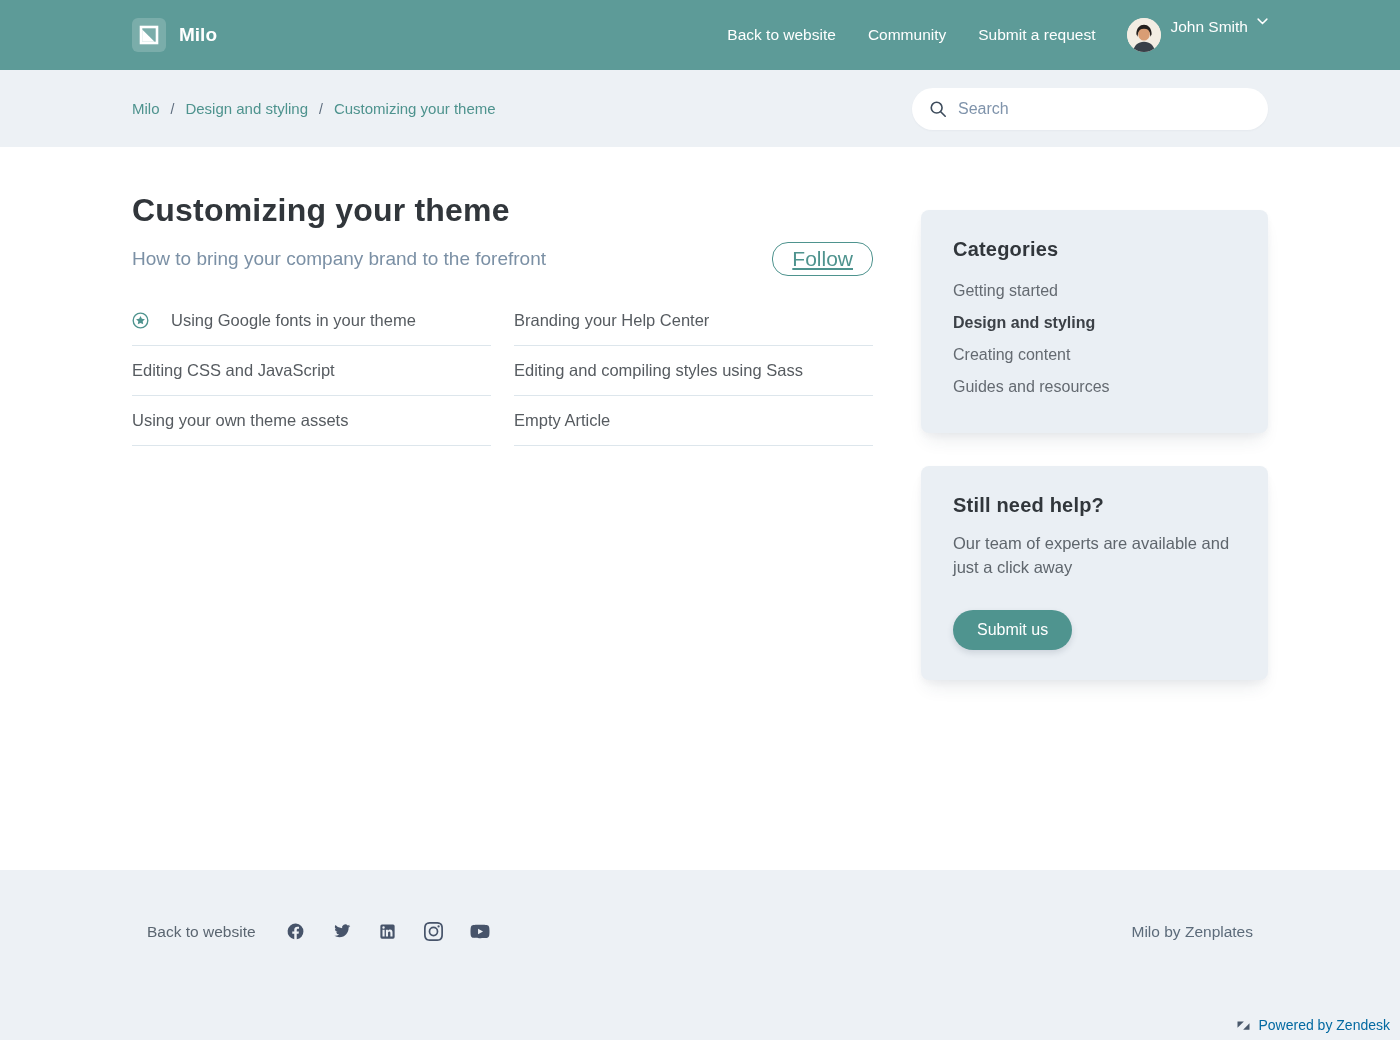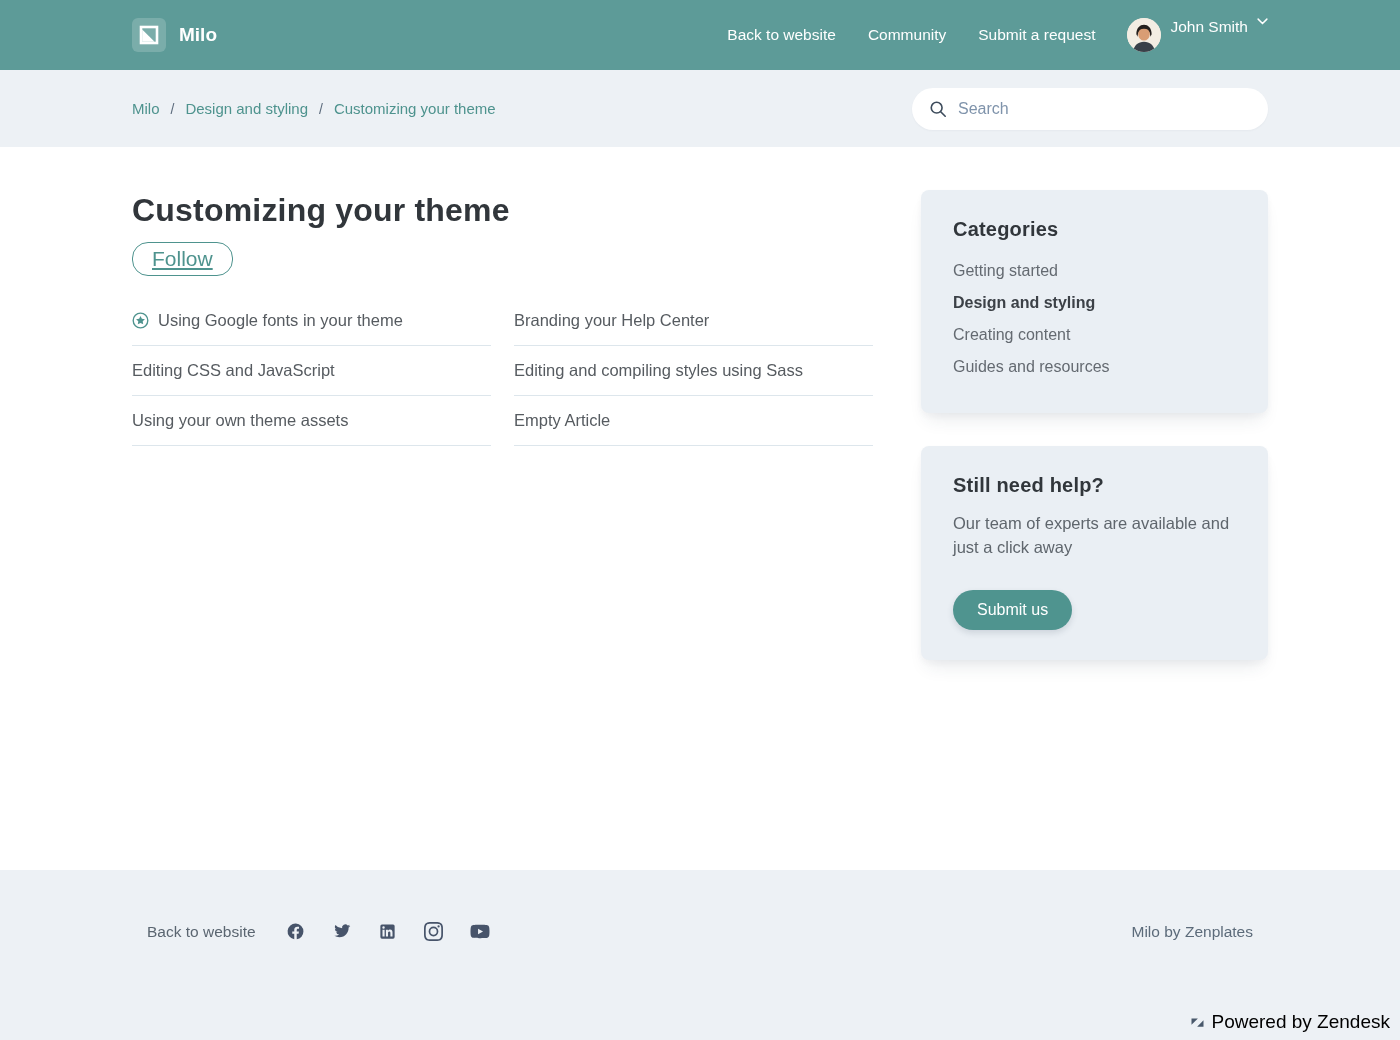--- a/index.html
+++ b/index.html
@@ -89,36 +89,37 @@
     cursor: pointer;
     text-decoration: underline;
   }
   .articles {
     display: grid;
     grid-template-columns: 1fr 1fr;
     column-gap: 23px;
     margin-top: 20px;
   }
   .article-item {
-    display: flex; align-items: center; gap: 9px;
+    display: flex; align-items: center; gap: 22px;
     padding: 13px 0 14px;
     border-bottom: 1px solid var(--divider);
     font-size: 16.5px; line-height: 22px;
     color: var(--text-body);
   }
   .article-item .star { flex: 0 0 auto; display: grid; place-items: center; }
 
   
   .sidebar { flex: 0 0 347px; width: 347px; }
   .card {
     background: var(--card-bg);
     border-radius: 8px;
     padding: 28px 32px 30px;
     margin-bottom: 33px;
     box-shadow: 0 12px 18px -6px rgba(40,60,80,0.10), 0 3px 6px rgba(40,60,80,0.04);
+    margin-top: 20px;
   }
   .card-title {
     font-size: 20px; font-weight: 700; color: var(--text-dark);
     letter-spacing: 0.2px;
     margin-bottom: 14px;
   }
   .cat-list { list-style: none; }
   .cat-list li { line-height: 32px; }
   .cat-list a { color: #646a71; font-size: 16px; }
   .cat-list li.active a { color: #3c4147; font-weight: 700; }
@@ -147,21 +148,21 @@
     display: flex; align-items: center; justify-content: space-between;
   }
   .footer-left { display: flex; align-items: center; gap: 30px; }
   .footer-back { color: #5a6570; font-size: 15.5px; }
   .social { display: flex; align-items: center; gap: 27px; }
   .social a { display: grid; place-items: center; color: var(--footer-ink); }
   .theme-credit { color: #5c6b7a; font-size: 15.5px; }
   .powered {
     position: absolute; right: 10px; bottom: 7px;
     display: flex; align-items: center; gap: 7px;
-    color: #000000; font-size: 19px; justify-content: flex-end;
+    color: #0369a1; font-size: 14px; justify-content: flex-end;
   }
 </style>
 </head>
 <body>
 
 <div class="header">
   <div class="brand">
     <span class="logo-box">
       <svg width="20" height="20" viewBox="0 0 20 20">
         <rect x="2" y="2" width="16" height="16" fill="none" stroke="#ffffff" stroke-width="2.6"></rect>
@@ -213,20 +214,21 @@
     </span>
     <input type="text" placeholder="Search" style="">
   </div>
 </div>
 
 <div class="main">
   <div class="main-inner">
     <div class="content">
       <h1 class="page-title">Customizing your theme</h1>
       <div class="sub-row">
+        <span class="subtitle">How to bring your company brand to the forefront</span>
         <button class="follow-btn">Follow</button>
       </div>
       <div class="articles" id="articles">
           <a href="#" class="article-item">
             <span class="star">
               <svg width="17" height="17" viewBox="0 0 20 20">
                 <circle cx="10" cy="10" r="8.6" fill="none" stroke="#4e938e" stroke-width="1.6"></circle>
                 <path fill="#4e938e" d="M10 4.6l1.6 3.3 3.6.5-2.6 2.5.6 3.6L10 12.8l-3.2 1.7.6-3.6-2.6-2.5 3.6-.5z"></path>
               </svg>
             </span>

